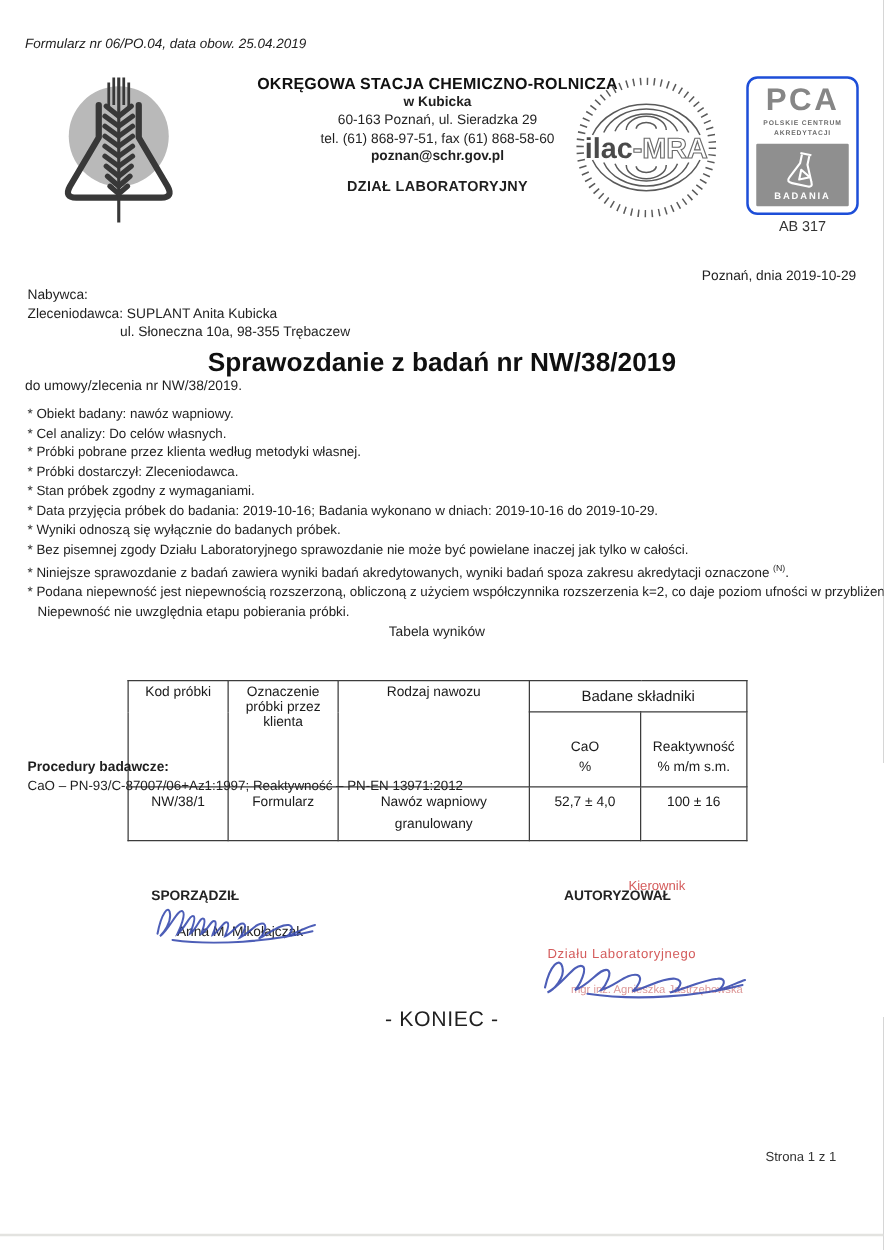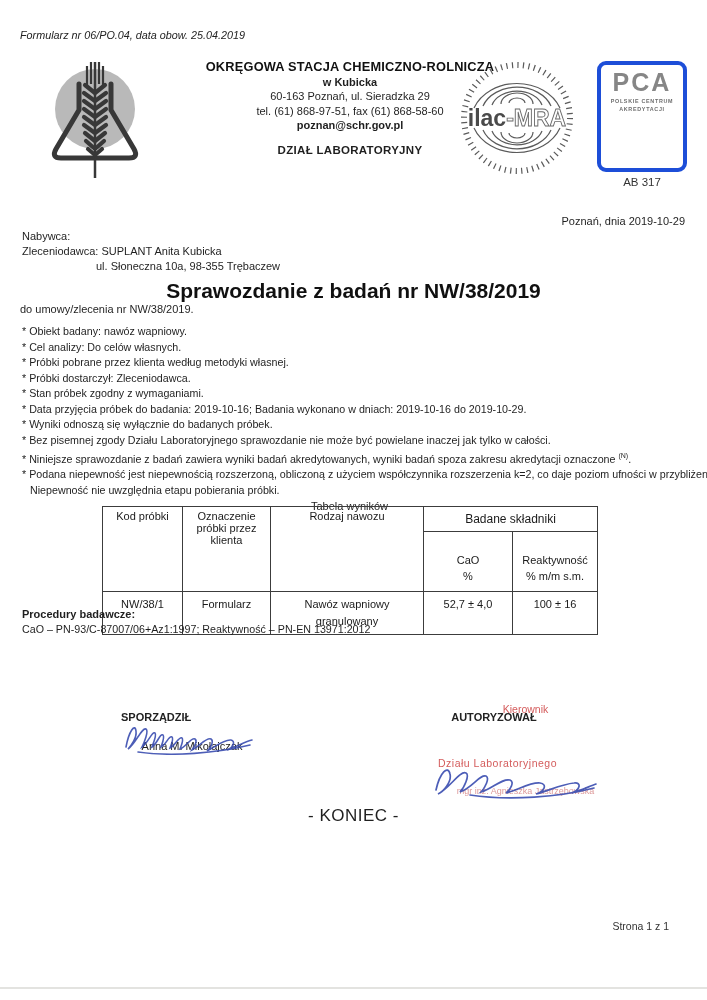--- a/index.html
+++ b/index.html
@@ -15,21 +15,21 @@
   .station-logo { left:33px; top:57px; }
   .org-block { left:175px; top:59px; width:350px; text-align:center; line-height:1.28; }
   .org-name { font-size:12.8px; font-weight:bold; letter-spacing:.2px; color:#111; }
   .org-city { font-size:11px; font-weight:bold; }
   .org-line { font-size:11px; }
   .org-email { font-size:11px; font-weight:bold; }
   .org-dept { font-size:11.5px; font-weight:bold; margin-top:11px; letter-spacing:.3px; }
   .ilac-seal { left:461px; top:62px; }
   .pca-badge {
     left:597px; top:61px; width:90px; height:111px; box-sizing:border-box;
-    border:4px solid #1d4ed8; border-radius:9px; background:#fff;
+    border:2px solid #1d4ed8; border-radius:9px; background:#fff;
     display:flex; flex-direction:column; align-items:center;
   }
   .pca-acronym { font-size:25px; font-weight:bold; color:#868686; letter-spacing:2px; line-height:1; margin-top:5px; }
   .pca-sub { font-size:5.4px; font-weight:bold; color:#6d6d6d; letter-spacing:.7px; line-height:1.5; text-align:center; margin-top:2px; }
   .pca-gray-box {
     width:74px; height:50px; background:#8f8f8f; margin-top:4px; border-radius:1px;
     display:flex; flex-direction:column; align-items:center; justify-content:flex-end;
   }
   .pca-flask { margin-bottom:-2px; }
   .pca-badge-label { color:#fff; font-weight:bold; font-size:7.5px; letter-spacing:1.5px; margin-bottom:4px; }
@@ -46,21 +46,21 @@
   .report-subtitle { left:20px; top:303px; font-size:11px; }
 
   
   .notes { left:22px; top:324px; width:672px; margin:0; padding:0; list-style:none; }
   .notes li { font-size:10.7px; line-height:15.5px; white-space:nowrap; }
   .notes li.cont { padding-left:8px; }
   .notes sup { font-size:7px; }
 
   
   .table-caption { left:102px; top:500px; width:495px; text-align:center; font-size:11px; }
-  .results-table { left:102px; top:506px; border-collapse:collapse; table-layout:fixed; width:495px;border-radius:11px; }
+  .results-table { left:102px; top:544px; border-collapse:collapse; table-layout:fixed; width:495px;border-radius:11px; }
   .results-table td { border:1.5px solid #3c3c3c; font-size:11px; text-align:center; padding:2px 3px; color:#1a1a1a; }
   .results-table td.vt { vertical-align:top; padding-top:3px; }
   .results-table .group-cell { height:20px; font-size:12px; }
   .results-table .sub-cell { height:36px; vertical-align:top; padding-top:21px; line-height:1.45; }
   .results-table .data-row td { height:36px; vertical-align:top; padding-top:4px; line-height:1.5; }
 
   
   .proc-label { left:22px; top:608px; font-size:11px; font-weight:bold; }
   .proc-text { left:22px; top:623px; font-size:10.7px; }
 
@@ -132,20 +132,30 @@
     <text x="56" y="64" text-anchor="middle" font-family="Liberation Sans, sans-serif" font-size="23" font-weight="bold">
       <tspan fill="#4a4a4a">ilac</tspan><tspan fill="#ffffff" stroke="#6a6a6a" stroke-width="0.9">-MRA</tspan>
     </text>
   </svg>
 
   <div class="abs pca-badge">
     <div class="pca-acronym">PCA</div>
     <div class="pca-sub">
       <span>POLSKIE CENTRUM</span><br>
       <span>AKREDYTACJI</span>
+    </div>
+    <div class="pca-gray-box">
+      <svg class="pca-flask" width="30" height="34" viewBox="0 0 30 34">
+        <g transform="rotate(12 15 16)" fill="none" stroke="#ffffff" stroke-width="1.7" stroke-linejoin="round">
+          <path d="M12,4 L12,11 L6,24 Q4,28 9,28 L22,28 Q26,28 24,24 L18,11 L18,4"></path>
+          <path d="M10.5,3 L19.5,3"></path>
+          <path d="M14,16 L22,20.5 L14,24 Z"></path>
+        </g>
+      </svg>
+      <div class="pca-badge-label">BADANIA</div>
     </div>
   </div>
   <div class="abs ab-number">AB 317</div>
 
   <div class="abs date-line">Poznań, dnia 2019-10-29</div>
   <div class="abs buyer-label">Nabywca:</div>
   <div class="abs client-line">Zleceniodawca: SUPLANT Anita Kubicka</div>
   <div class="abs client-address">ul. Słoneczna 10a, 98-355 Trębaczew</div>
 
   <div class="abs report-title">Sprawozdanie z badań nr NW/38/2019</div>

